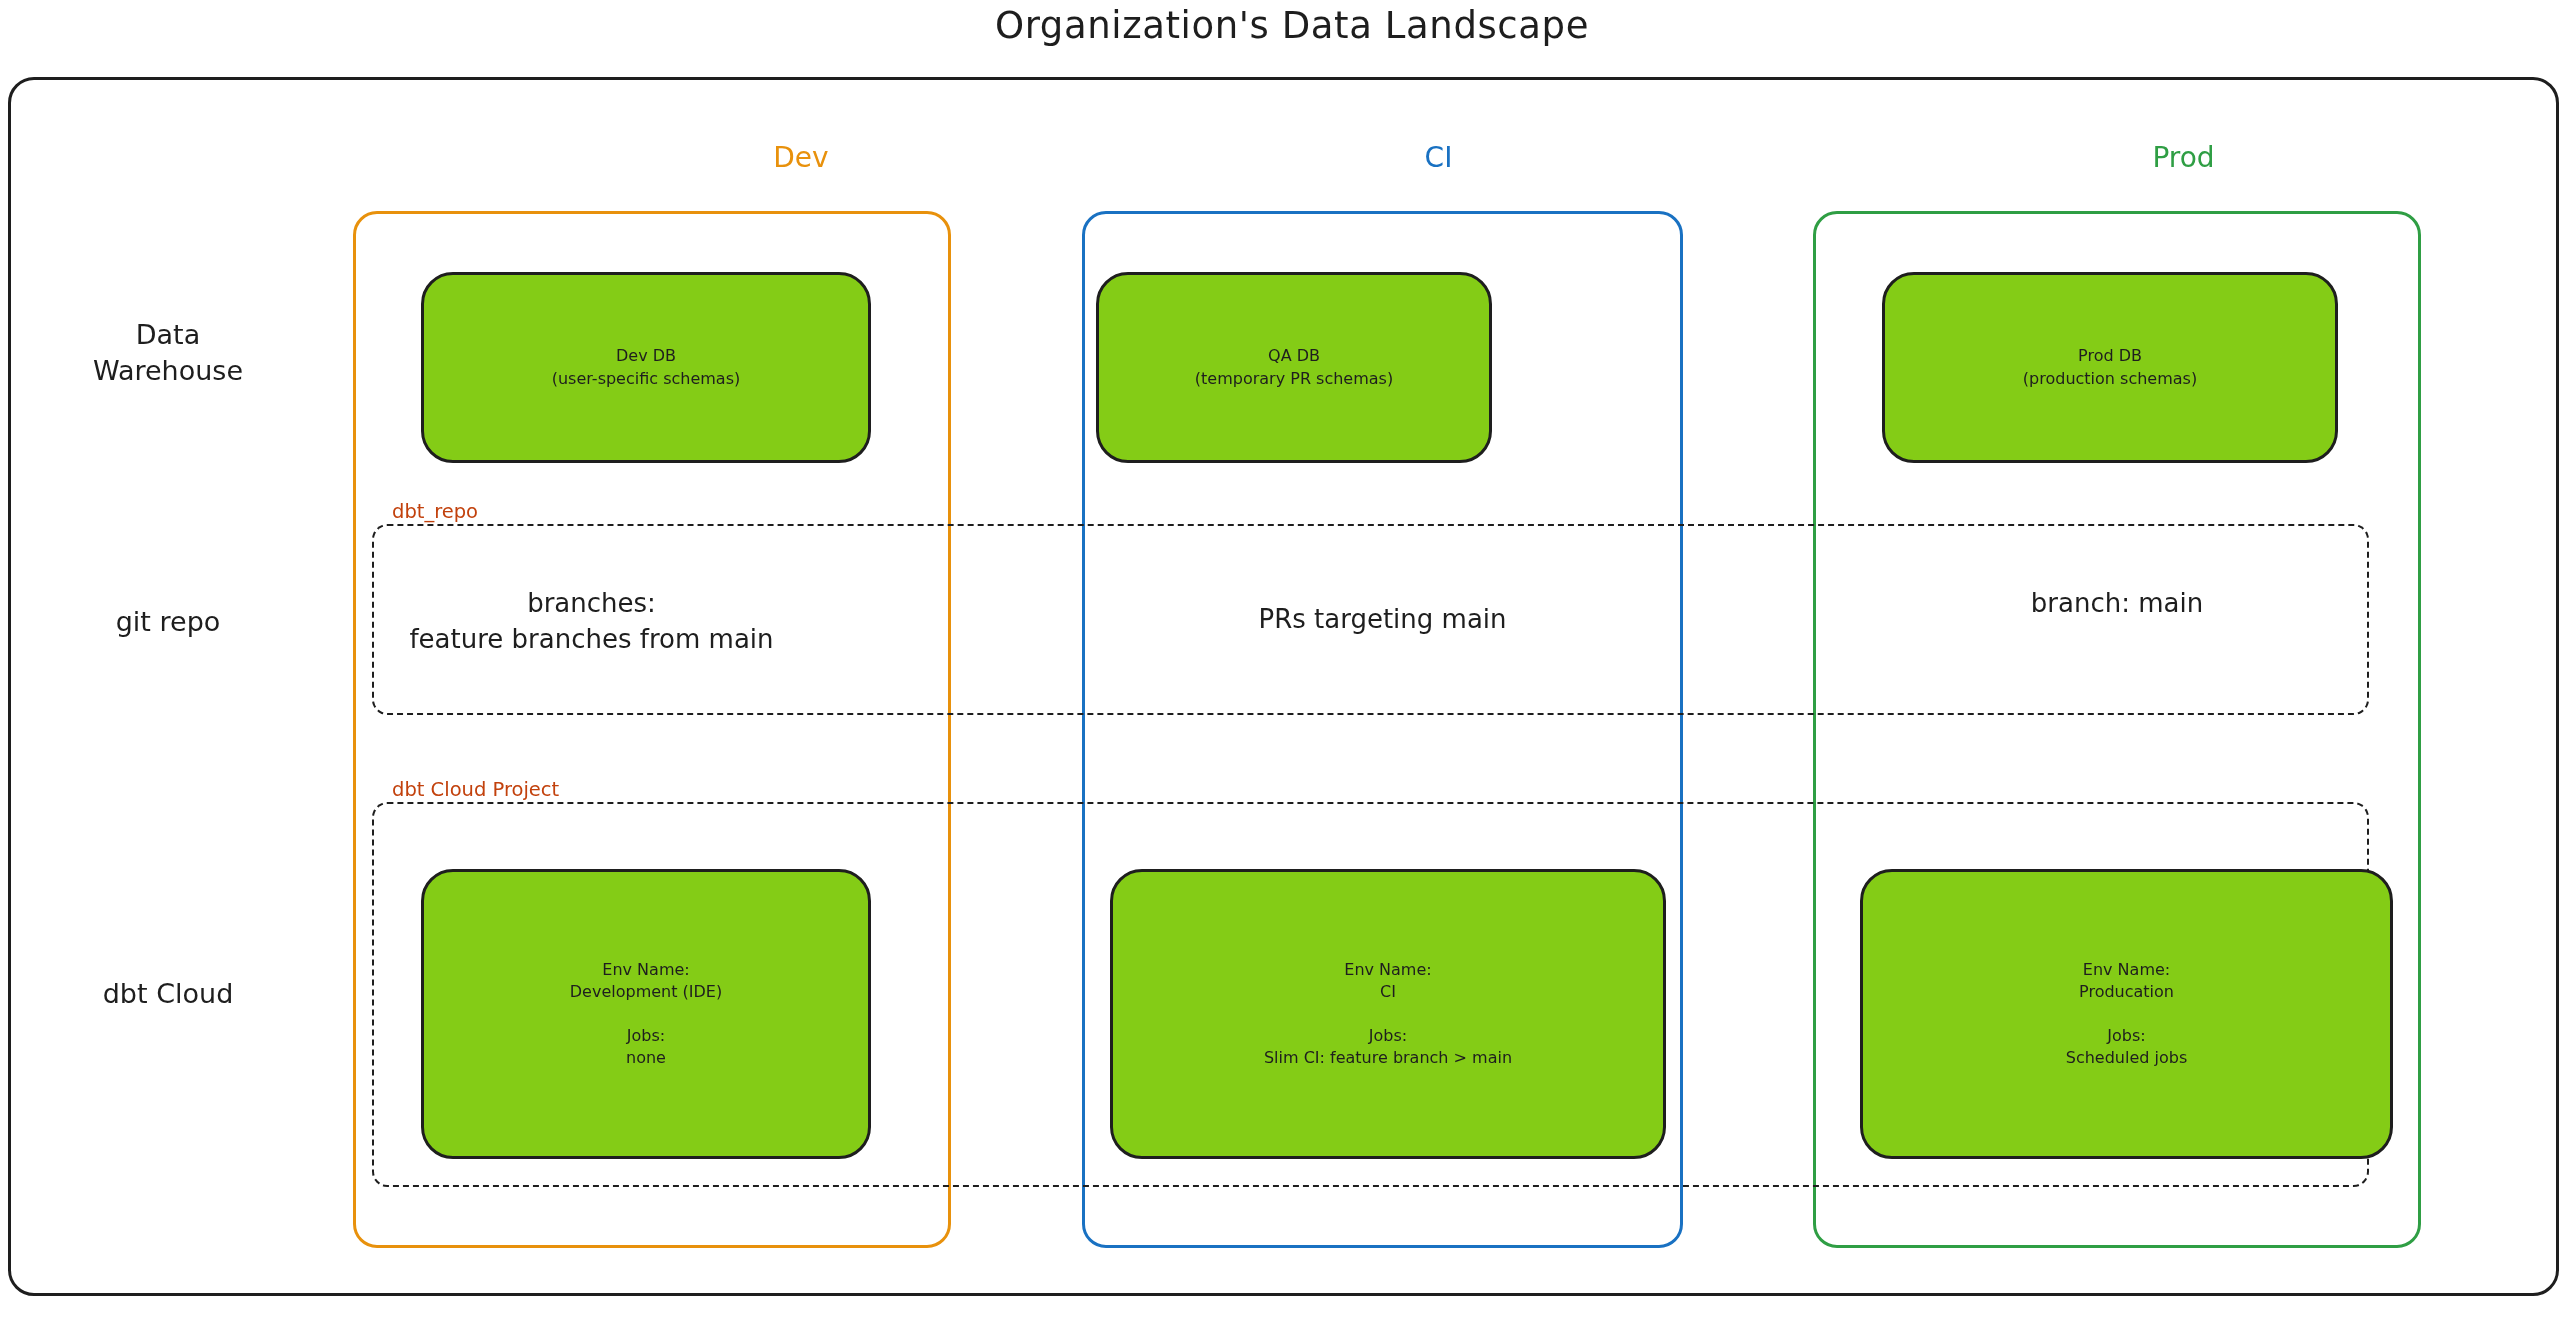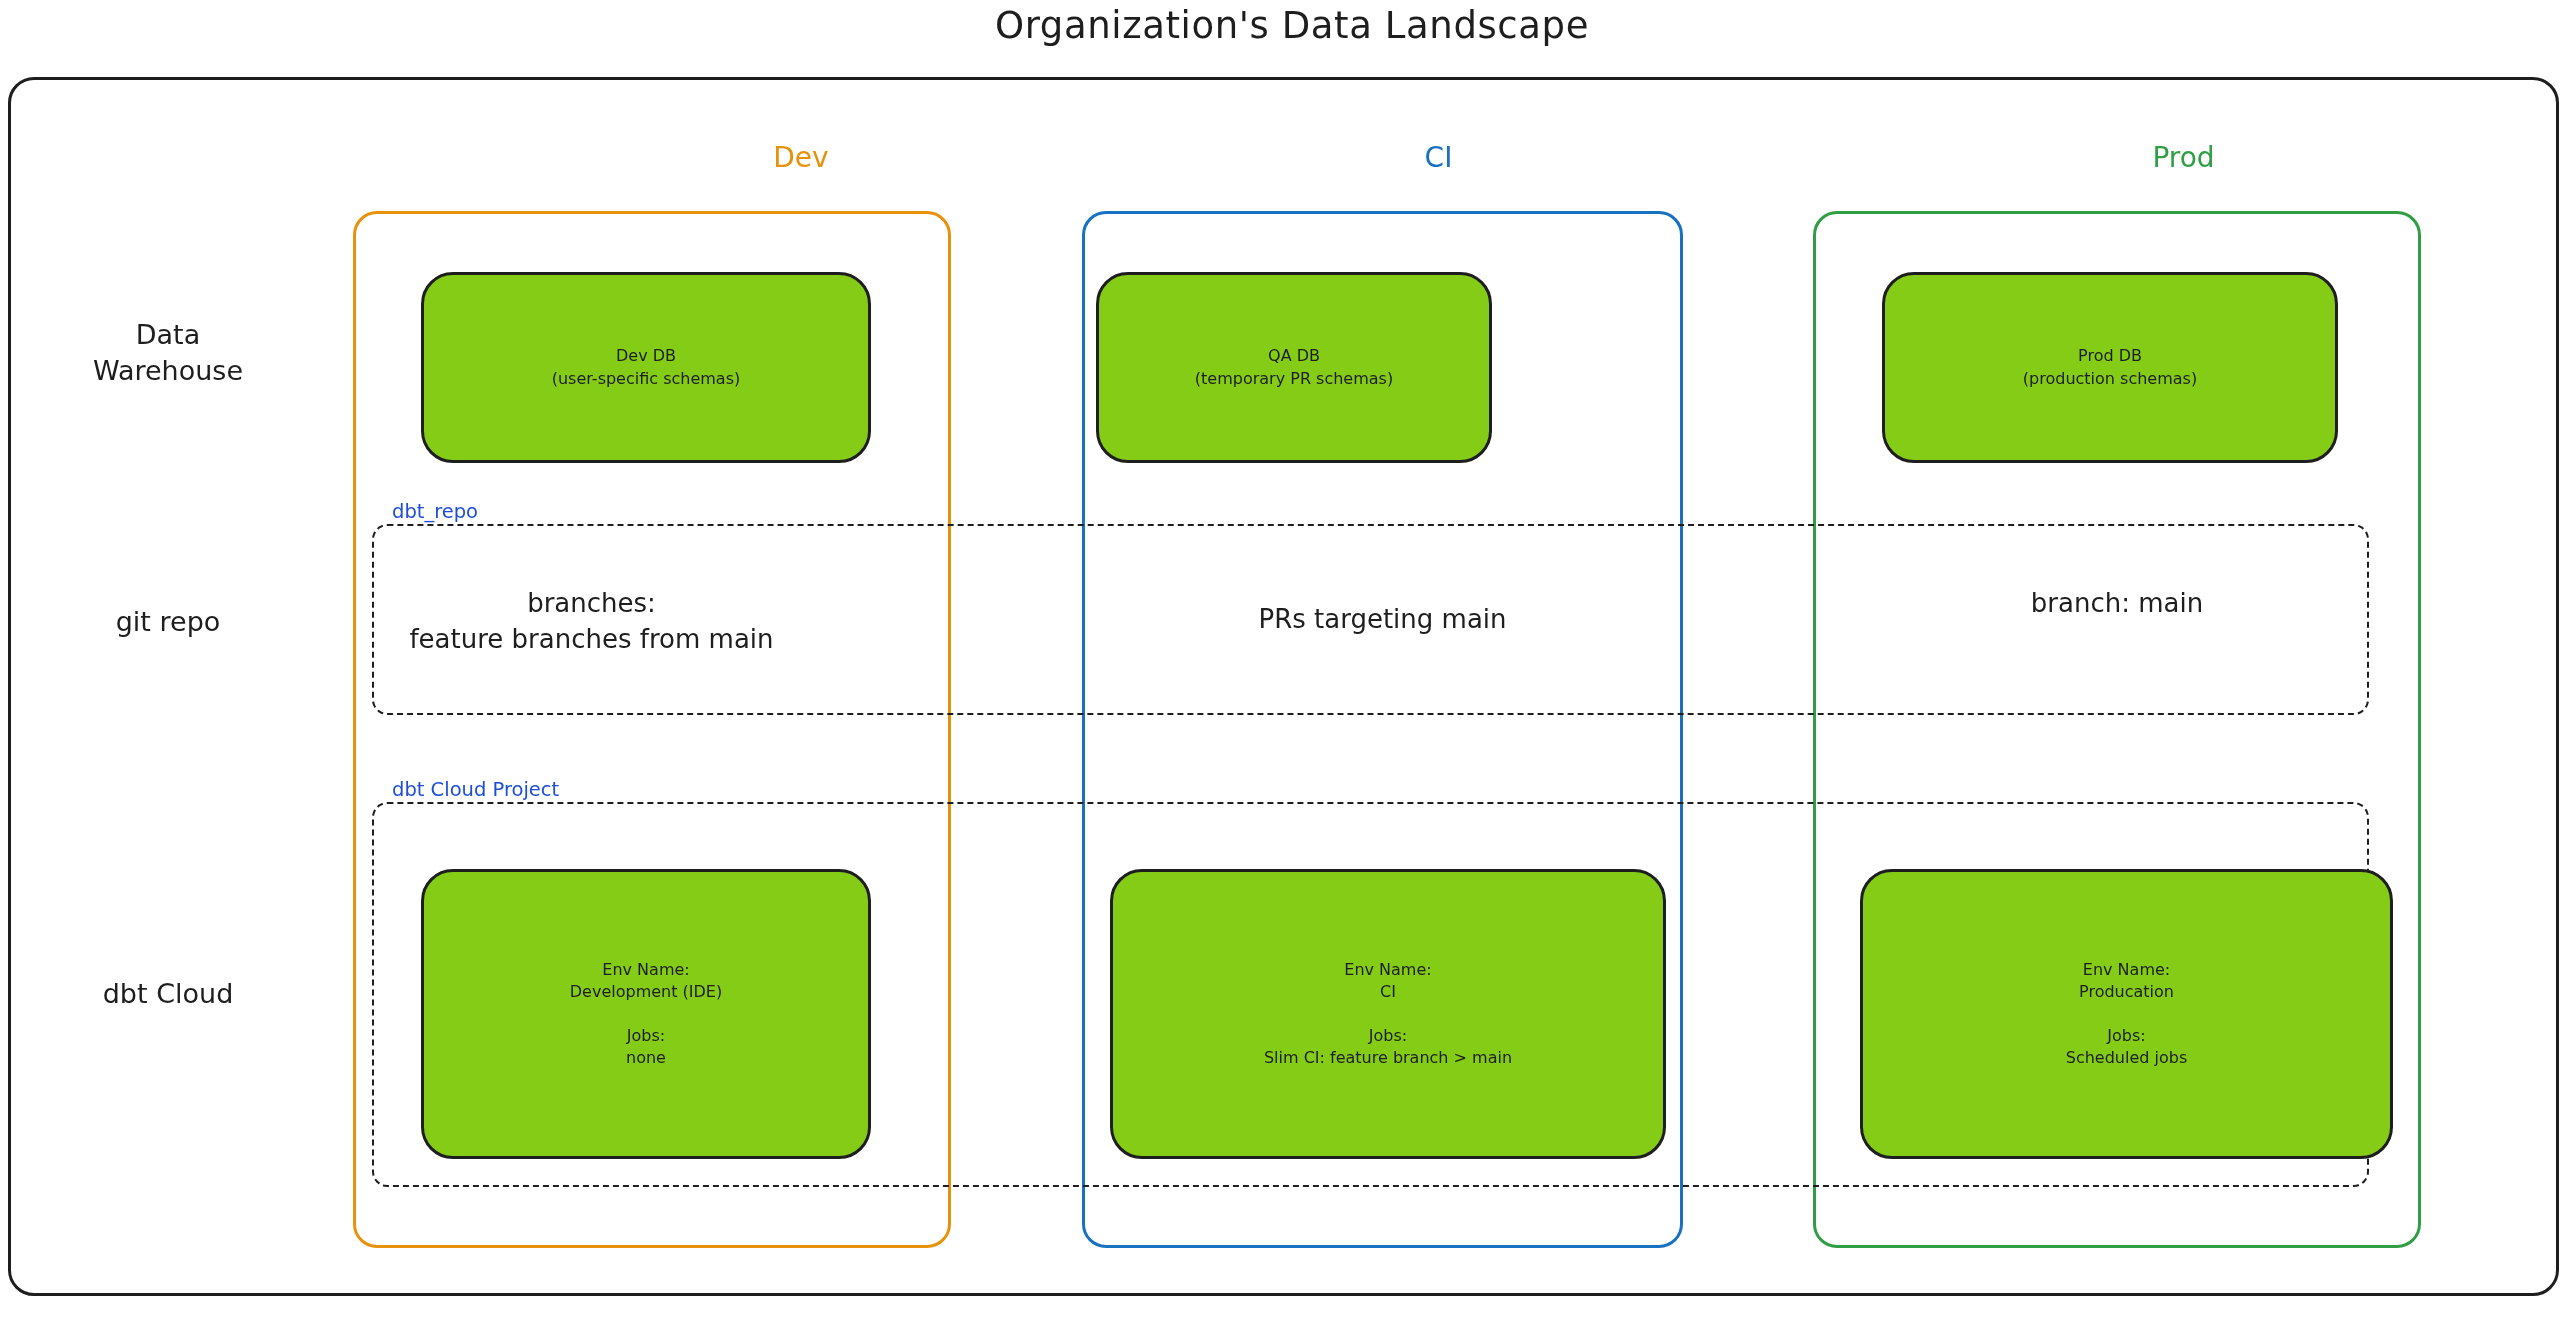--- a/index.html
+++ b/index.html
@@ -94,21 +94,21 @@
     border: 2.4px dashed #1e1e1e;
     border-radius: 15.4px;
     background: transparent;
   }
   .dashed-band.git-band      { left: 372px; top: 524px;  width: 1997px; height: 191px; }
   .dashed-band.dbtcloud-band { left: 372px; top: 802px; width: 1997px; height: 385px; }
 
   .band-label {
     position: absolute;
     font-size: 19.5px;
-    color: #1d4ed8;
+    color: #c2410c;
     white-space: nowrap;
   }
   .band-label.git-label      { left: 392px; top: 500px; }
   .band-label.dbtcloud-label { left: 392px; top: 778px; }
 
   
   .node-box {
     position: absolute;
     box-sizing: border-box;
     border: 3px solid #1e1e1e;

